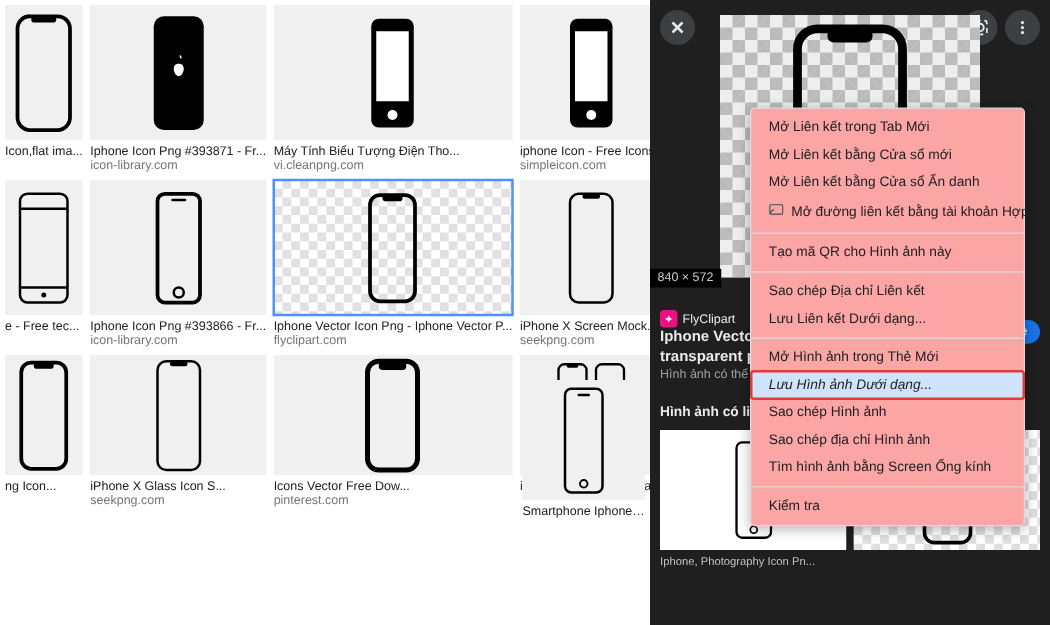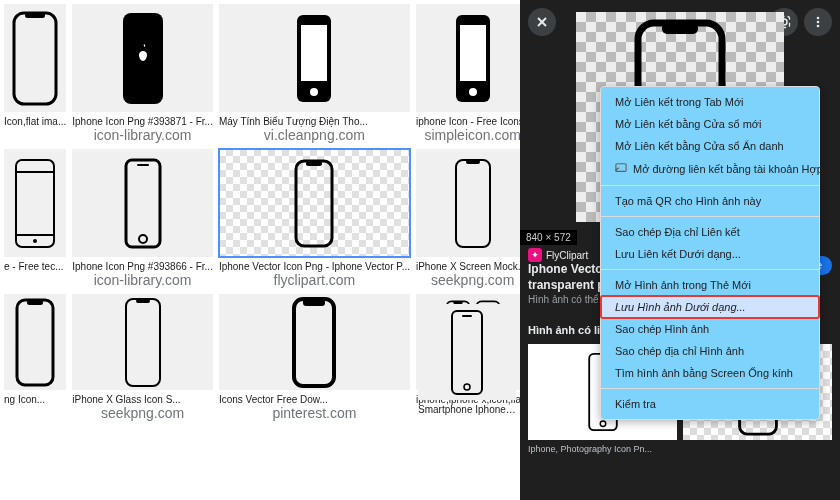--- a/index.html
+++ b/index.html
@@ -13,51 +13,51 @@
   linear-gradient(-45deg,#e0e0e0 25%,transparent 25%),
   linear-gradient(45deg,transparent 75%,#e0e0e0 75%),
   linear-gradient(-45deg,transparent 75%,#e0e0e0 75%);
   background-size: 14px 14px;
   background-position: 0 0,0 7px,7px -7px,-7px 0;
   background-color:#fff;
 }
 .thumb.selected { outline: 2px solid #4d90fe; outline-offset: -1px; }
 .caption { margin-top: 4px; }
 .title { font-size: 10px; color: #202124; white-space: nowrap; overflow: hidden; text-overflow: ellipsis; }
-.source { font-size: 14px; color: #70757a; white-space: nowrap; overflow: hidden; text-overflow: ellipsis; text-align: center; }
+.source { font-size: 10px; color: #70757a; white-space: nowrap; overflow: hidden; text-overflow: ellipsis; }
 .row3 .thumb { height: 96px; }
 .phone-svg { width: 50px; height: 95px; }
 .detail-panel { width: 320px; height: 500px; background: #1f1f1f; position: relative; color: #e8eaed; overflow: hidden; }
 .top-icons { position: absolute; top: 8px; left: 8px; right: 8px; display: flex; align-items: center; }
 .circ-btn { width: 28px; height: 28px; border-radius: 50%; background: #3c4043; display: flex; align-items: center; justify-content: center; cursor: pointer; }
 .spacer { flex: 1; }
 .circ-btn + .circ-btn { margin-left: 6px; }
 .big-preview { position: absolute; top: 12px; left: 56px; right: 56px; height: 210px; }
 .big-checker { width: 100%; height: 100%; background-image:
   linear-gradient(45deg,#bbb 25%,transparent 25%),
   linear-gradient(-45deg,#bbb 25%,transparent 25%),
   linear-gradient(45deg,transparent 75%,#bbb 75%),
   linear-gradient(-45deg,transparent 75%,#bbb 75%);
   background-size: 20px 20px;
   background-position: 0 0,0 10px,10px -10px,-10px 0;
   background-color:#eee;
   display:flex; align-items:center; justify-content:center;
 }
-.dim-badge { position: absolute; left: 0; top: 230px; background: #000; color: #ccc; font-size: 10px; padding: 2px 6px; }
+.dim-badge { position: absolute; left: 0; top: 215px; background: #000; color: #ccc; font-size: 10px; padding: 2px 6px; }
 .src-row { position: absolute; top: 248px; left: 8px; font-size: 10px; display:flex; align-items:center; gap:4px; }
 .src-icon { width:14px; height:14px; background:#e8117f; border-radius:3px; display:flex; align-items:center; justify-content:center; font-size:9px; color:#fff; }
 .detail-title { position: absolute; top: 262px; left: 8px; right: 8px; font-size: 12px; font-weight: bold; white-space: nowrap; overflow:hidden; text-overflow:ellipsis; }
 .hint { position: absolute; top: 294px; left: 8px; font-size: 10px; color: #9aa0a6; }
 .related-hdr { position: absolute; top: 324px; left: 8px; font-size: 11px; font-weight:bold; }
 .related-row { position: absolute; top: 344px; left: 8px; right: 8px; display:flex; gap:6px; }
 .rel-thumb { background:#fff; height:96px; flex:1; display:flex; align-items:center; justify-content:center; }
 .rel-caption { position:absolute; top: 444px; left:8px; font-size:9px; color:#bdc1c6; }
 .free-btn { position: absolute; top: 256px; right: 8px; font-size: 10px; background:#1a73e8; color:#fff; padding:4px 10px; border-radius:10px; }
 
-.ctx { position: absolute; top: 86px; left: 600px; width: 220px; background: #7dd3fc; border: 1px solid #dadce0; border-radius: 4px; box-shadow: 0 2px 10px rgba(0,0,0,.3); font-size: 11px; color: #202124; z-index: 100; padding: 4px 0; }
+.ctx { position: absolute; top: 86px; left: 600px; width: 220px; background: #fca5a5; border: 1px solid #dadce0; border-radius: 4px; box-shadow: 0 2px 10px rgba(0,0,0,.3); font-size: 11px; color: #202124; z-index: 100; padding: 4px 0; }
 .ctx-item { padding: 5px 14px; white-space: nowrap; cursor: pointer; display:flex; align-items:center; gap:6px; }
 .ctx-item.hl { background: #cfe3fd; outline: 2px solid #e53935; outline-offset:-1px; border-radius:2px;font-style:italic; }
 .ctx-sep { height:1px; background:#dadce0; margin:4px 0; }
 .cast-icon { width:12px; height:12px; }
 </style>
 </head>
 <body>
 
 <div class="grid-panel">
   <div class="grid">

